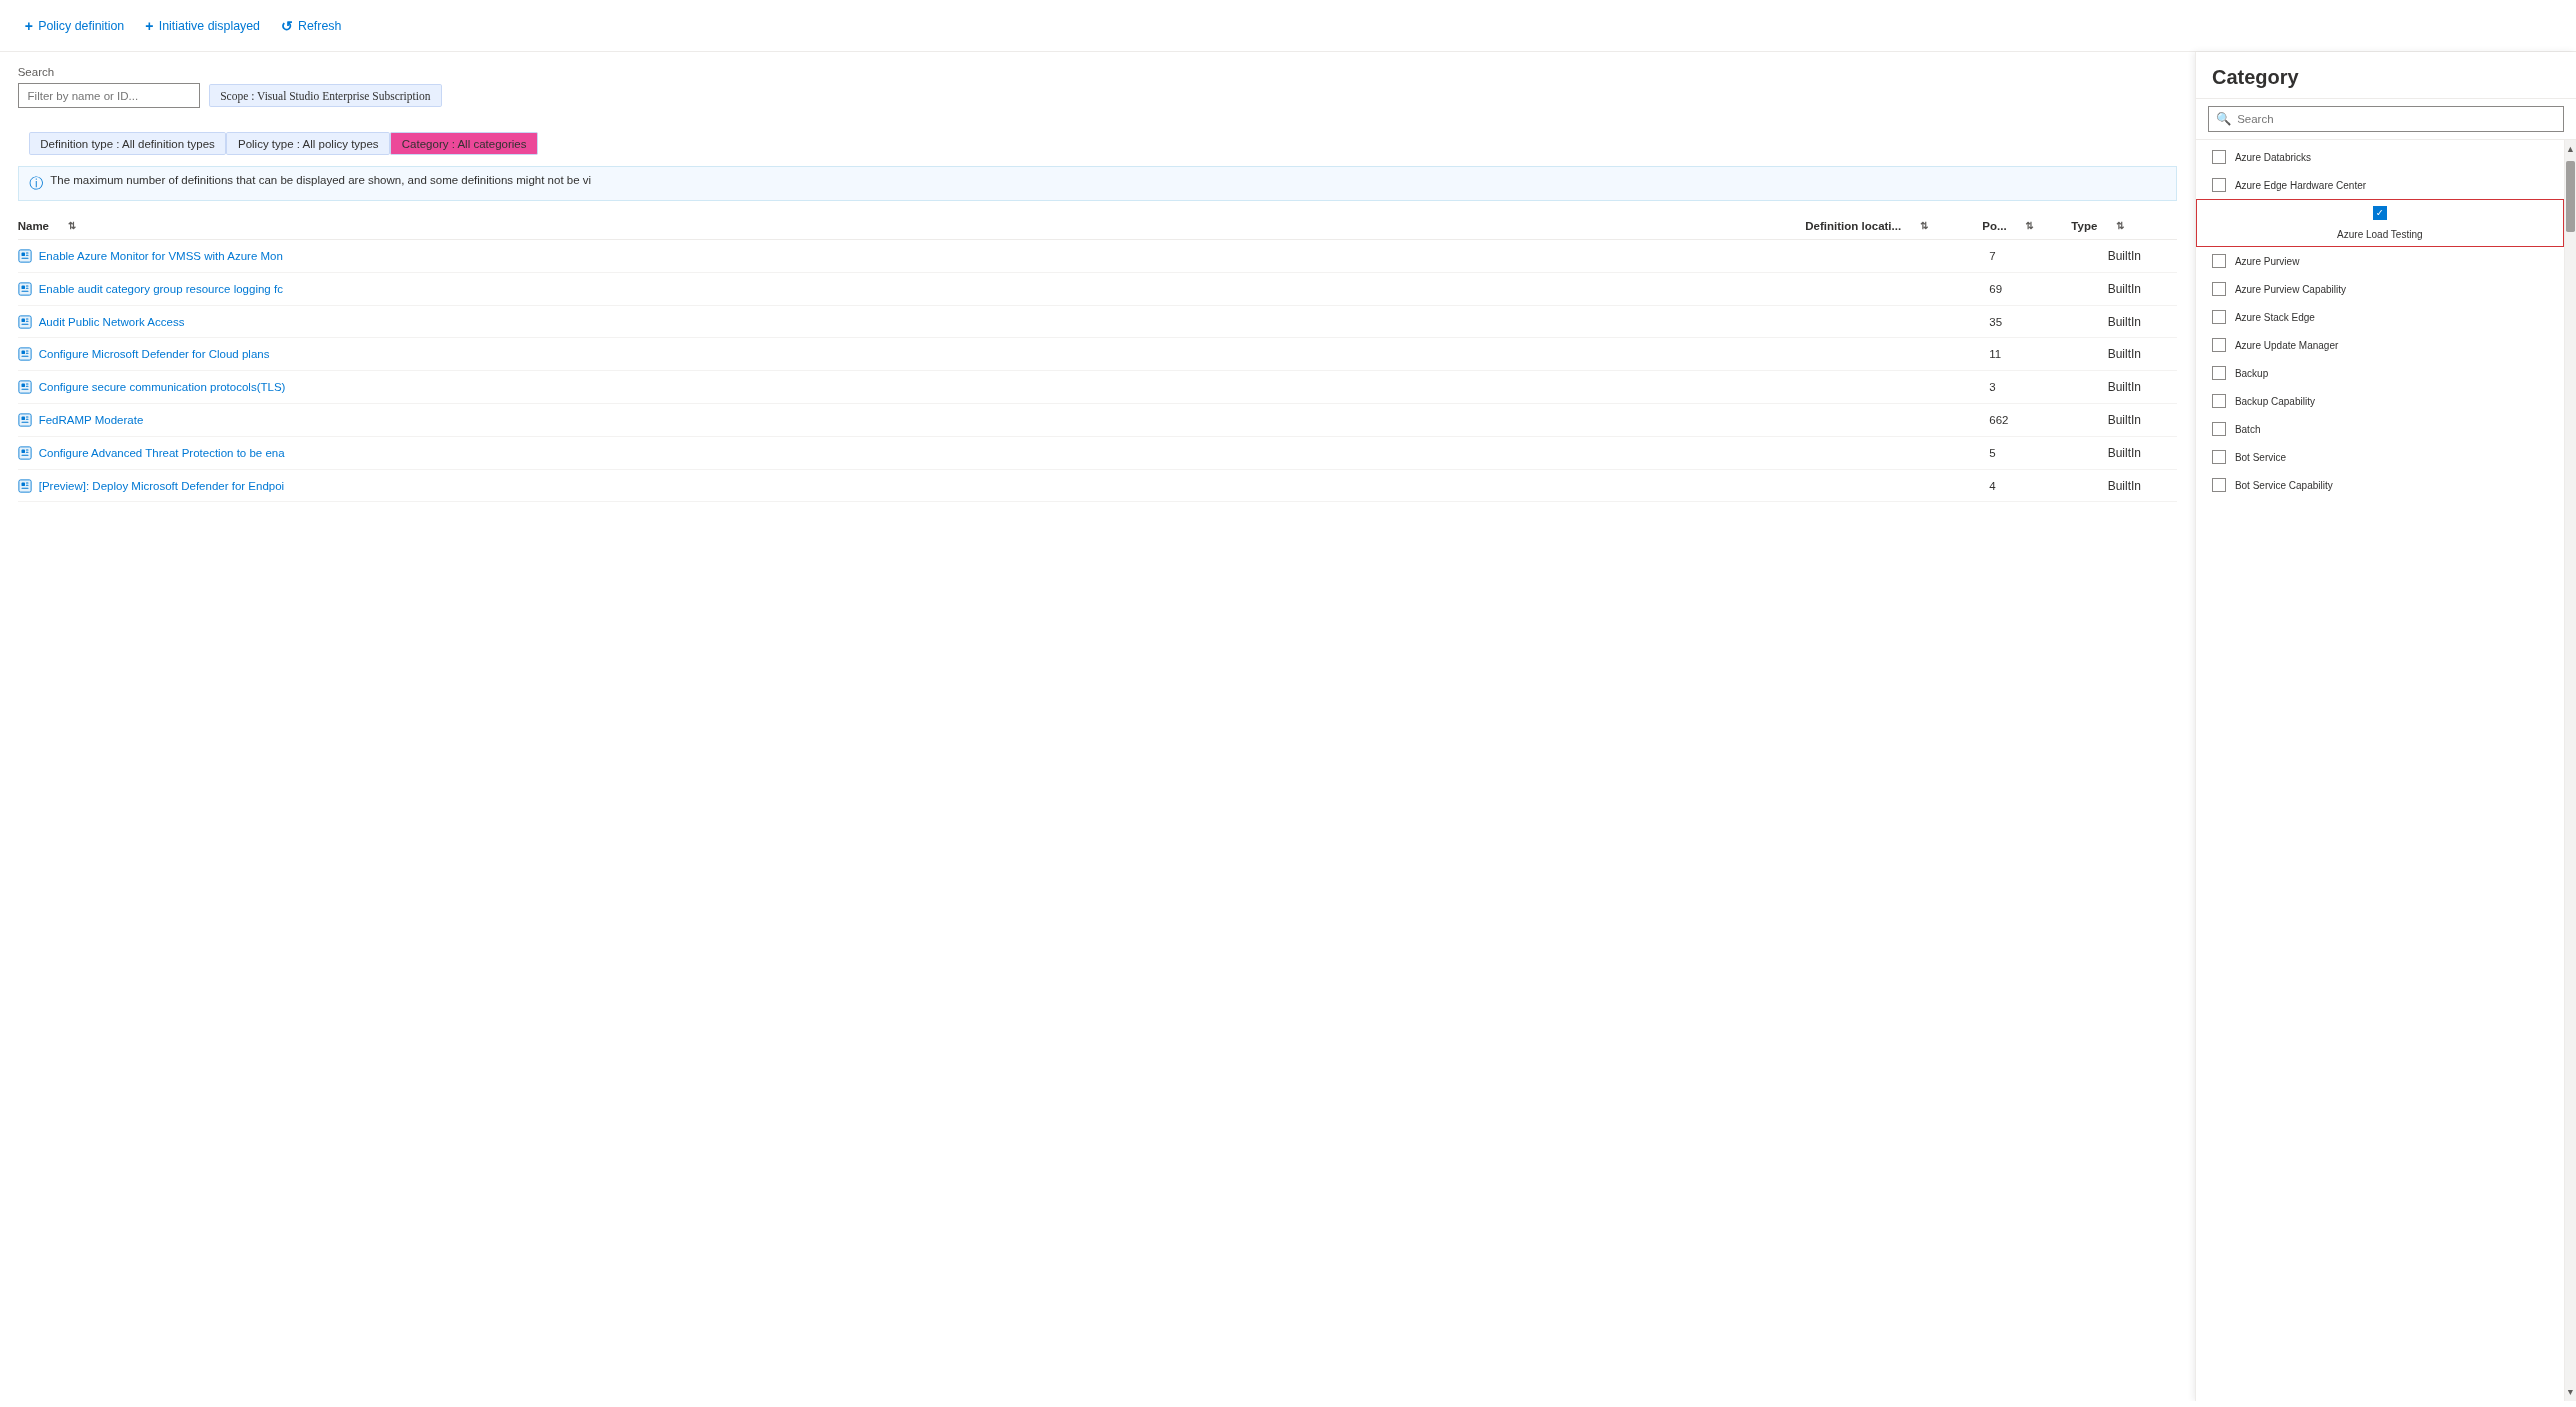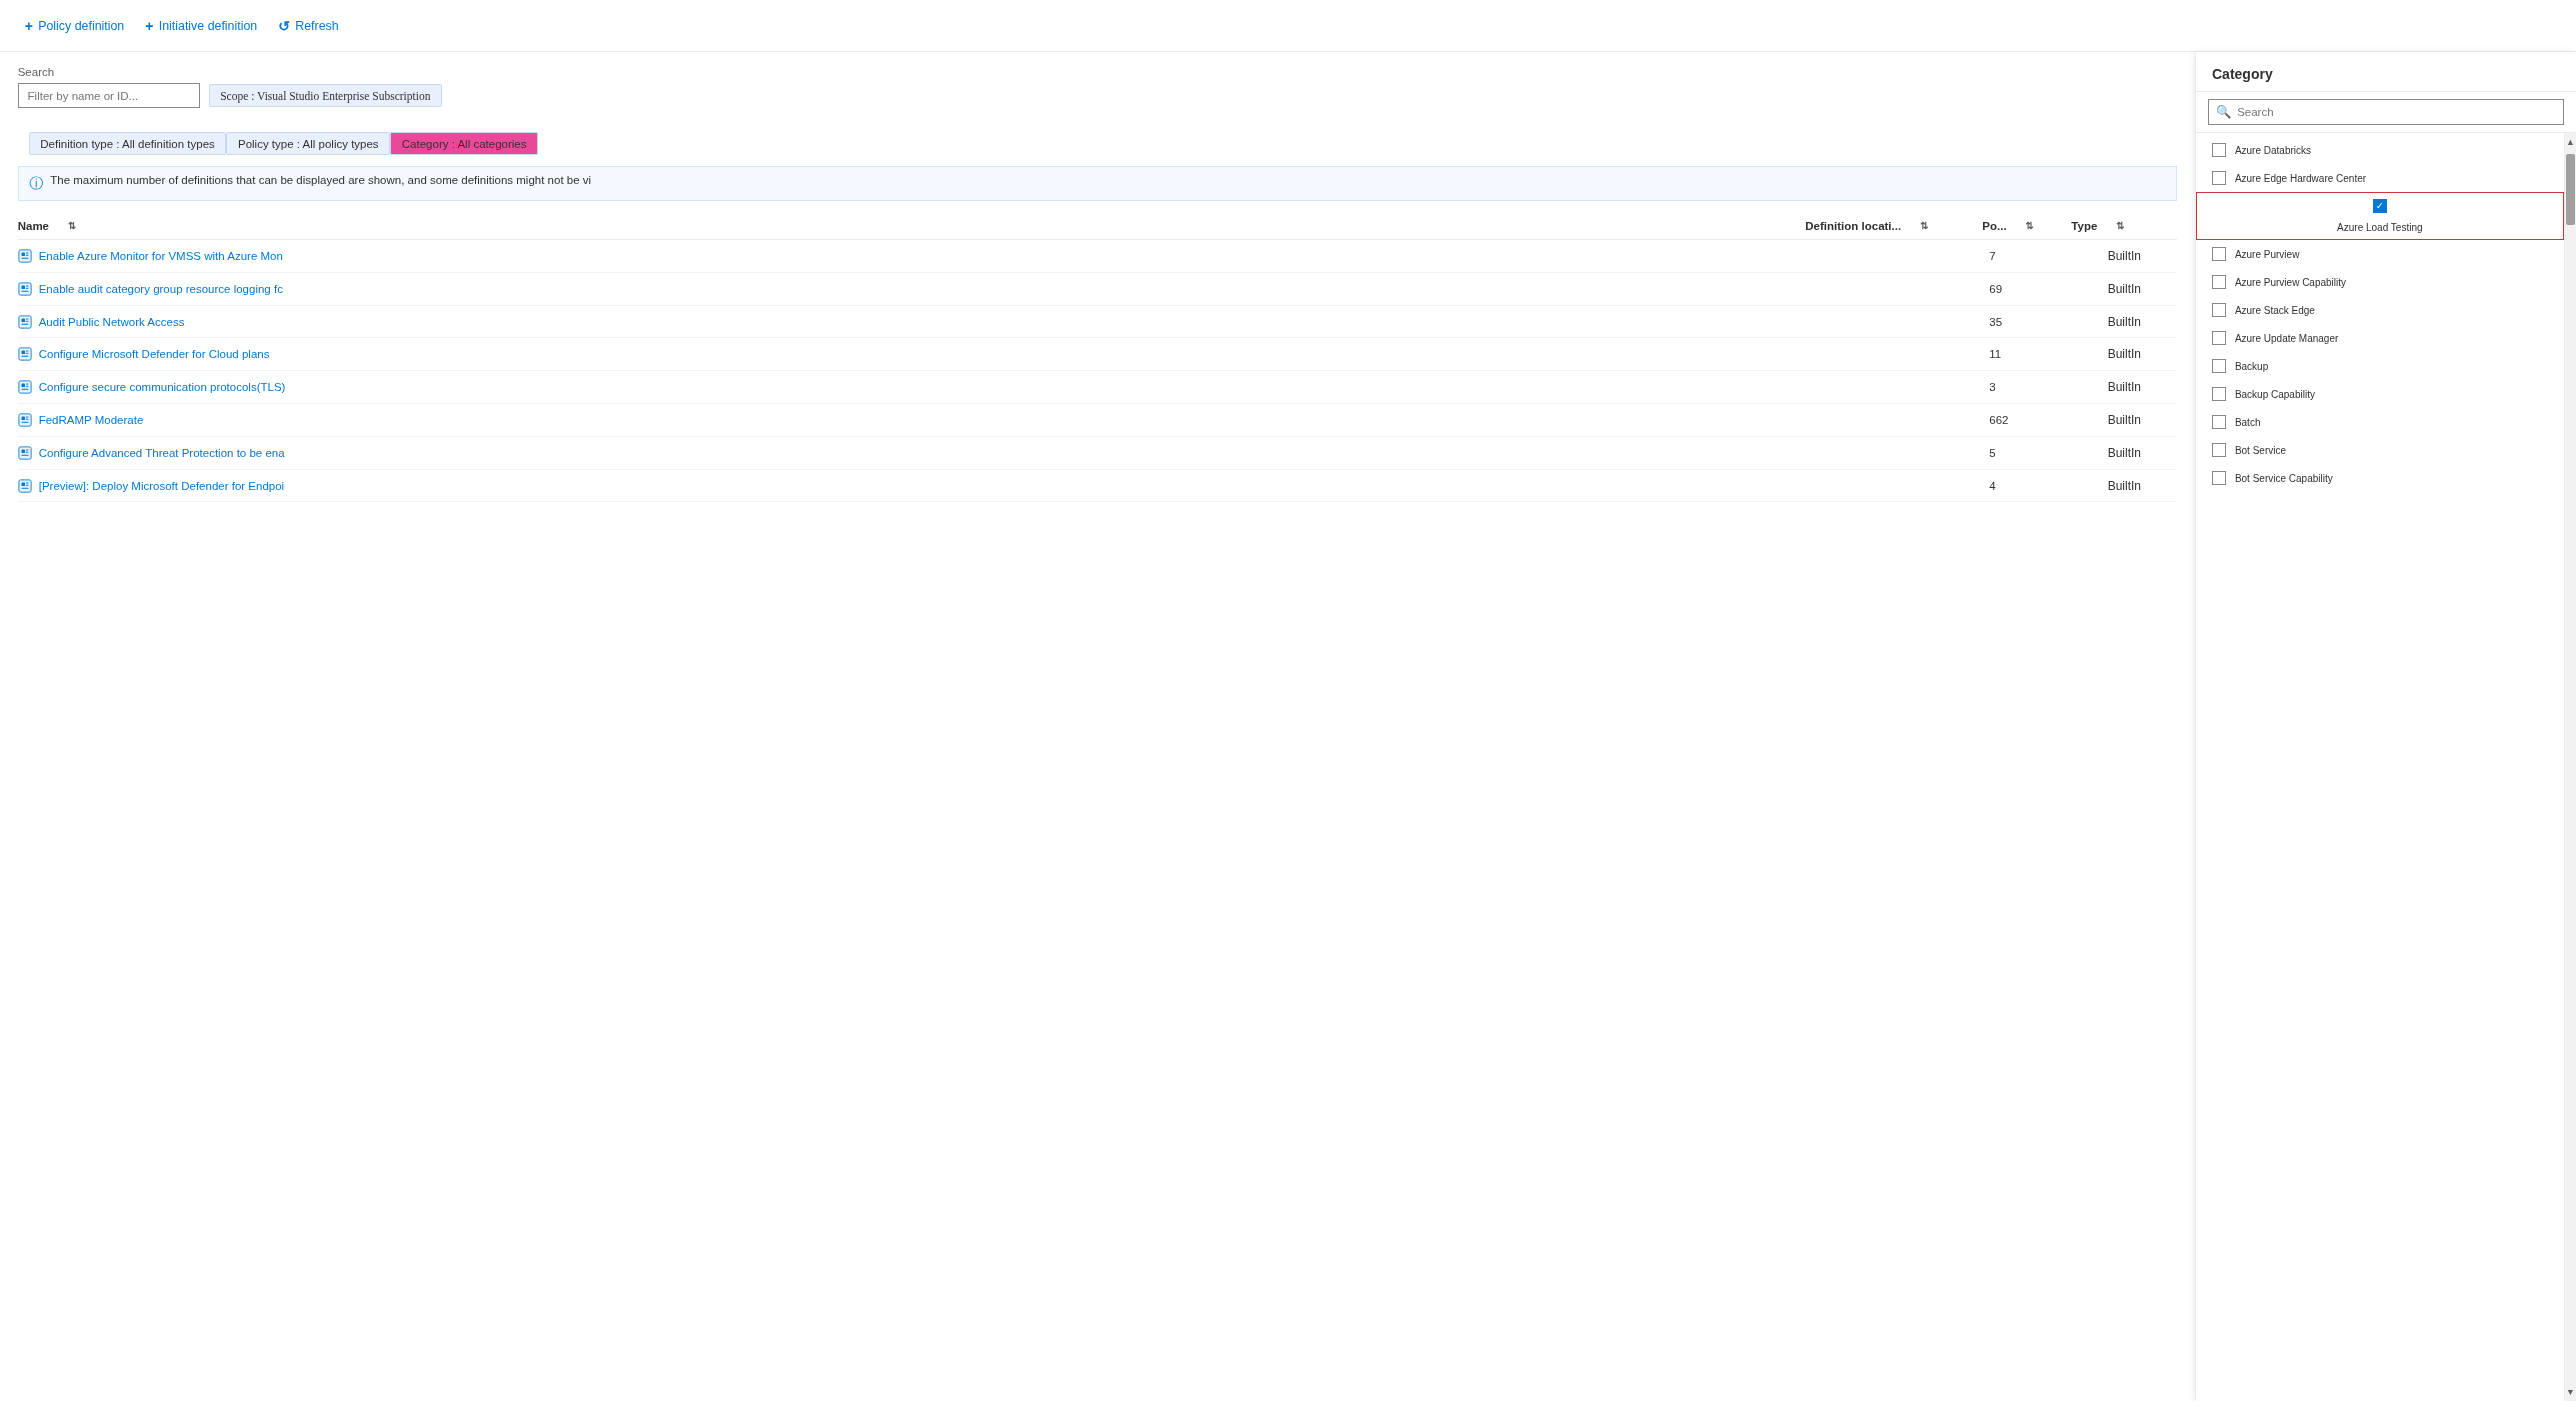--- a/index.html
+++ b/index.html
@@ -148,21 +148,21 @@
     .right-panel {
       width: 381px;
       border-left: 0.9px solid #edebe9;
       background: #fff;
       display: flex;
       flex-direction: column;
       box-shadow: -1.8px 0 7px rgba(0,0,0,0.08);
     }
     .category-header {
       padding: 14px 16px 8.9px 16px;
-      font-size: 14px;
+      font-size: 20px;
       font-weight: 600;
       color: #323130;
       border-bottom: 0.9px solid #edebe9;
     }
     .category-search-wrap {
       padding: 7px 12.4px;
       border-bottom: 0.9px solid #edebe9;
     }
     .category-search {
       display: flex;
@@ -255,21 +255,21 @@
 </head>
 <body>
 
 <div class="toolbar">
   <button class="toolbar-btn">
     <span class="icon">+</span>
     <span>Policy definition</span>
   </button>
   <button class="toolbar-btn">
     <span class="icon">+</span>
-    <span>Initiative definition</span>
+    <span>Initiative displayed</span>
   </button>
   <button class="toolbar-btn">
     <span class="icon">↺</span>
     <span>Refresh</span>
   </button>
 </div>
 
 <div class="main-content">
 
   <div class="left-panel">

